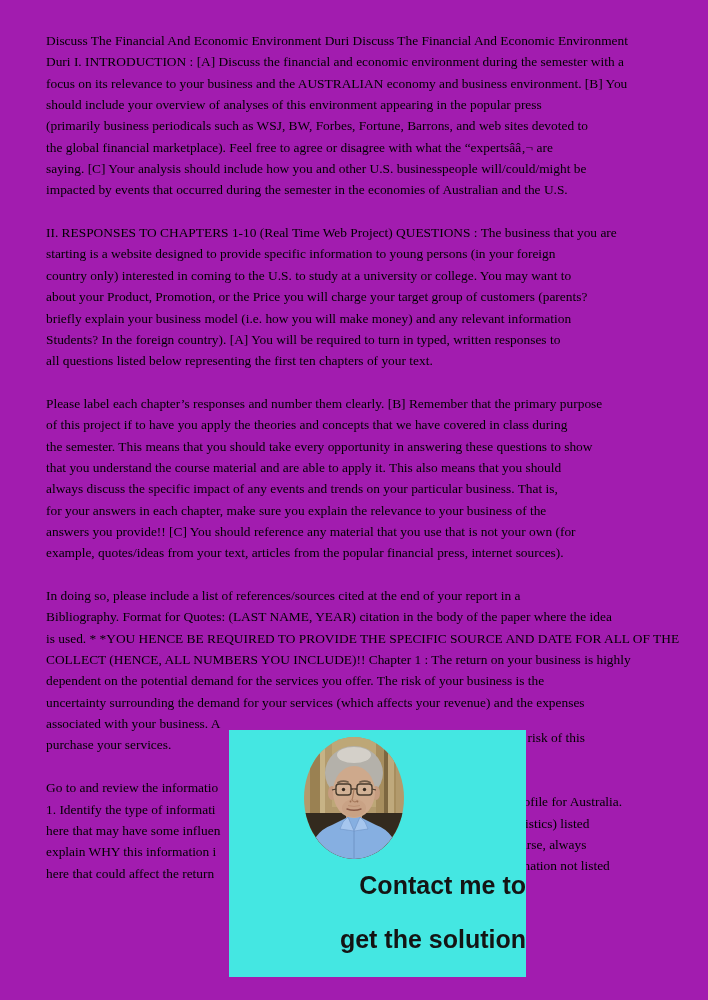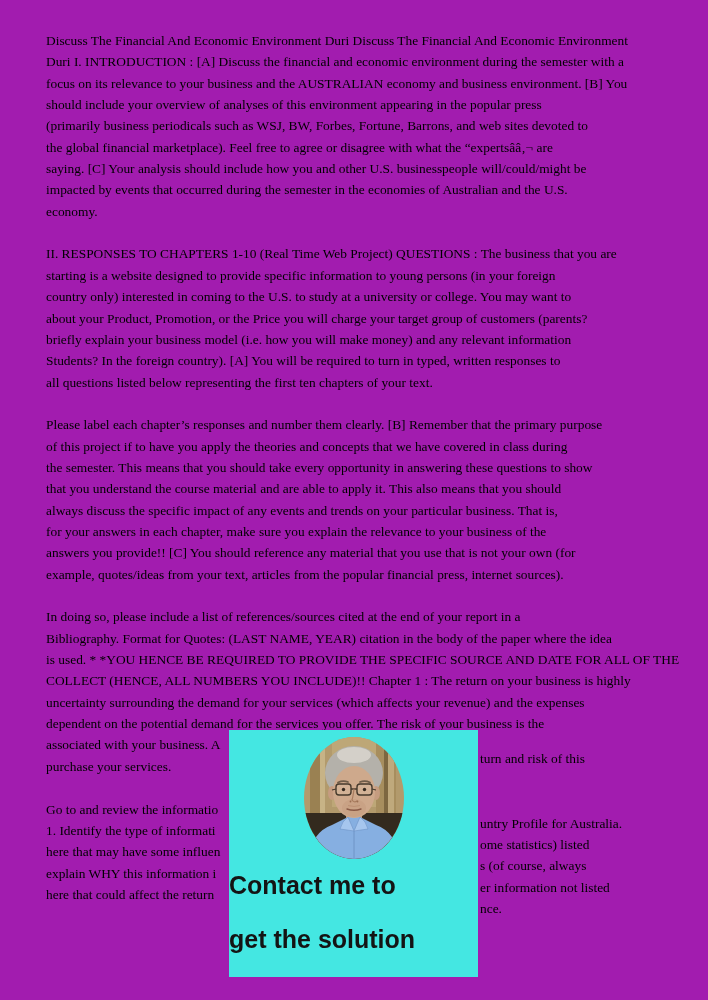--- a/index.html
+++ b/index.html
@@ -37,22 +37,23 @@
     left: 434px;
     top: 14px;
   }
   .popup {
     position: absolute;
     left: 229px;
     top: 730px;
     width: 249px;
     height: 247px;
     background: #44e7e2;
-    text-align: left;
+    text-align: right;
     z-index: 5;
+    padding-left: 48px;
   }
   .photo {
     position: absolute;
     left: 75px;
     top: 7px;
     width: 100px;
     height: 122px;
   }
   .photo svg { display: block; width: 100%; height: 100%; }
   .headline {
@@ -87,21 +88,20 @@
   <div class="doc" id="doc-text" style="color: rgb(0, 0, 0);">
       <div class="para">
         <div class="line">Discuss The Financial And Economic Environment Duri Discuss The Financial And Economic Environment</div>
         <div class="line">Duri I. INTRODUCTION : [A] Discuss the financial and economic environment during the semester with a</div>
         <div class="line">focus on its relevance to your business and the AUSTRALIAN economy and business environment. [B] You</div>
         <div class="line">should include your overview of analyses of this environment appearing in the popular press</div>
         <div class="line">(primarily business periodicals such as WSJ, BW, Forbes, Fortune, Barrons, and web sites devoted to</div>
         <div class="line">the global financial marketplace). Feel free to agree or disagree with what the “expertsââ‚¬ are</div>
         <div class="line">saying. [C] Your analysis should include how you and other U.S. businesspeople will/could/might be</div>
         <div class="line">impacted by events that occurred during the semester in the economies of Australian and the U.S.</div>
-        <div class="line">economy.</div>
       </div>
       <div class="para">
         <div class="line">II. RESPONSES TO CHAPTERS 1-10 (Real Time Web Project) QUESTIONS : The business that you are</div>
         <div class="line">starting is a website designed to provide specific information to young persons (in your foreign</div>
         <div class="line">country only) interested in coming to the U.S. to study at a university or college. You may want to</div>
         <div class="line">about your Product, Promotion, or the Price you will charge your target group of customers (parents?</div>
         <div class="line">briefly explain your business model (i.e. how you will make money) and any relevant information</div>
         <div class="line">Students? In the foreign country). [A] You will be required to turn in typed, written responses to</div>
         <div class="line">all questions listed below representing the first ten chapters of your text.</div>
       </div>
@@ -113,22 +113,22 @@
         <div class="line">always discuss the specific impact of any events and trends on your particular business. That is,</div>
         <div class="line">for your answers in each chapter, make sure you explain the relevance to your business of the</div>
         <div class="line">answers you provide!! [C] You should reference any material that you use that is not your own (for</div>
         <div class="line">example, quotes/ideas from your text, articles from the popular financial press, internet sources).</div>
       </div>
       <div class="para">
         <div class="line">In doing so, please include a list of references/sources cited at the end of your report in a</div>
         <div class="line">Bibliography. Format for Quotes: (LAST NAME, YEAR) citation in the body of the paper where the idea</div>
         <div class="line">is used. * *YOU HENCE BE REQUIRED TO PROVIDE THE SPECIFIC SOURCE AND DATE FOR ALL OF THE</div>
         <div class="line">COLLECT (HENCE, ALL NUMBERS YOU INCLUDE)!! Chapter 1 : The return on your business is highly</div>
+        <div class="line">dependent on the potential demand for the services you offer. The risk of your business is the</div>
         <div class="line">uncertainty surrounding the demand for your services (which affects your revenue) and the expenses</div>
-        <div class="line">dependent on the potential demand for the services you offer. The risk of your business is the</div>
         <div class="line"><span class="frag-left">associated with your business. A</span><span class="frag-right">turn and risk of this</span></div>
         <div class="line">purchase your services.</div>
       </div>
       <div class="para">
         <div class="line"><span class="frag-left">Go to and review the informatio</span><span class="frag-right">untry Profile for Australia.</span></div>
         <div class="line"><span class="frag-left">1. Identify the type of informati</span><span class="frag-right">ome statistics) listed</span></div>
         <div class="line"><span class="frag-left">here that may have some influen</span><span class="frag-right">s (of course, always</span></div>
         <div class="line"><span class="frag-left">explain WHY this information i</span><span class="frag-right">er information not listed</span></div>
         <div class="line"><span class="frag-left">here that could affect the return</span><span class="frag-right">nce.</span></div>
       </div>

